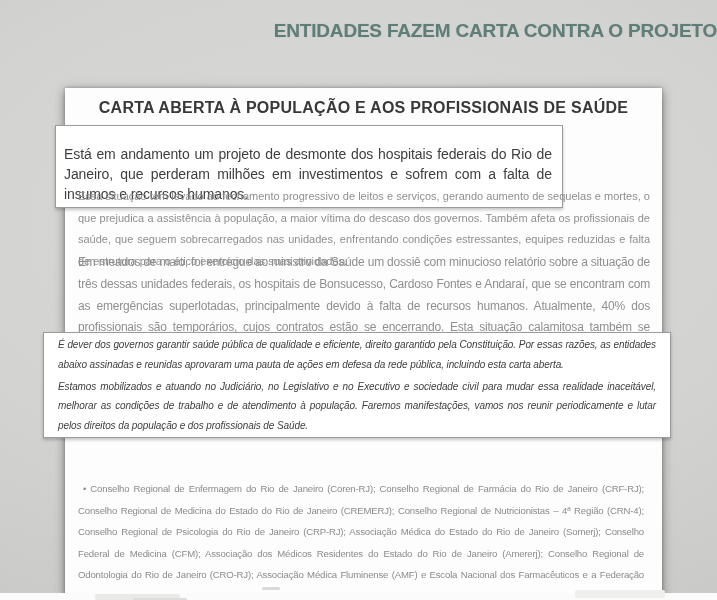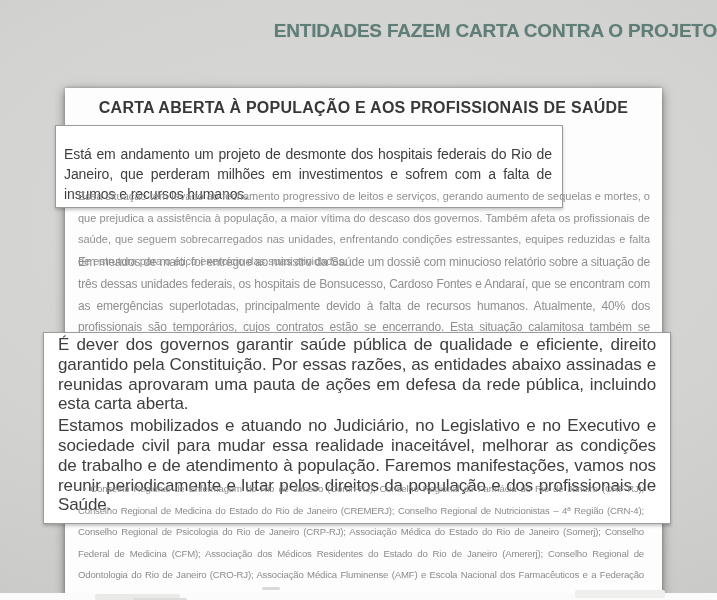--- a/index.html
+++ b/index.html
@@ -59,23 +59,24 @@
     box-sizing: border-box;
   }
   .hl-intro {
     left: 55px; top: 125px; width: 508px;
     padding: 18px 10px 3px 8px;
     font-size: 14px; line-height: 20px;
     letter-spacing: -0.1px;
   }
   .hl-duty {
     left: 43px; top: 332px; width: 628px;
-    padding: 2px 14px 8px;
-    font-size: 17px; line-height: 19.8px;
+    padding: 2px 14px 1px;
+    font-size: 10px; line-height: 19.8px;
     letter-spacing: -0.1px;
+    font-style: italic;
   }
   .hl-duty p { margin: 0; }
   .hl-duty p + p { margin-top: 2px; }
 
   
   .body-par {
     position: absolute;
     color: #8f8f8f;
     text-align: justify;
   }

